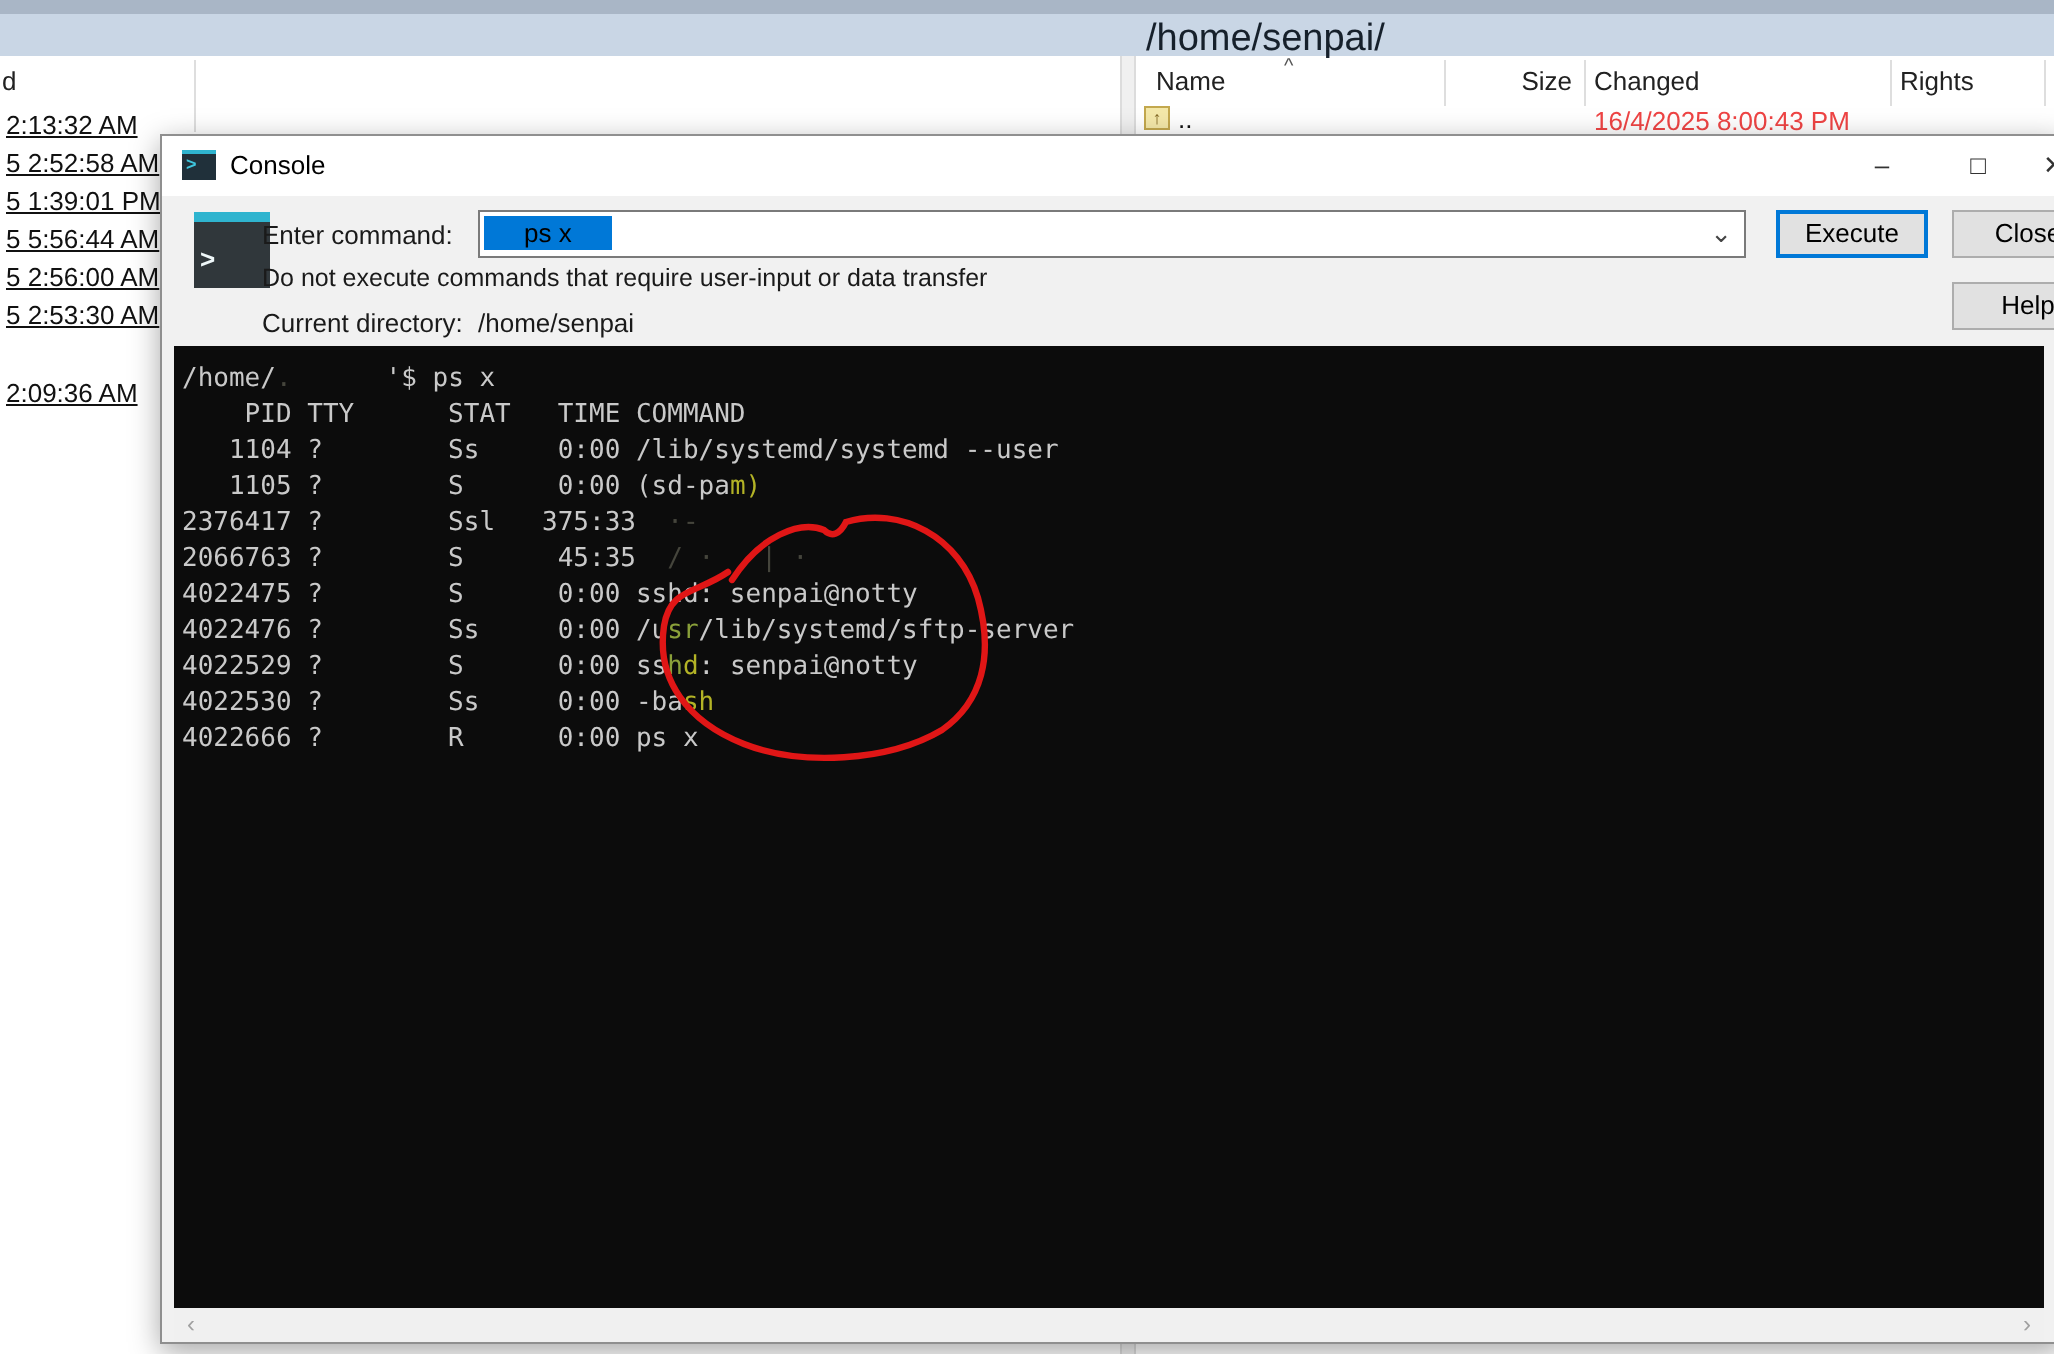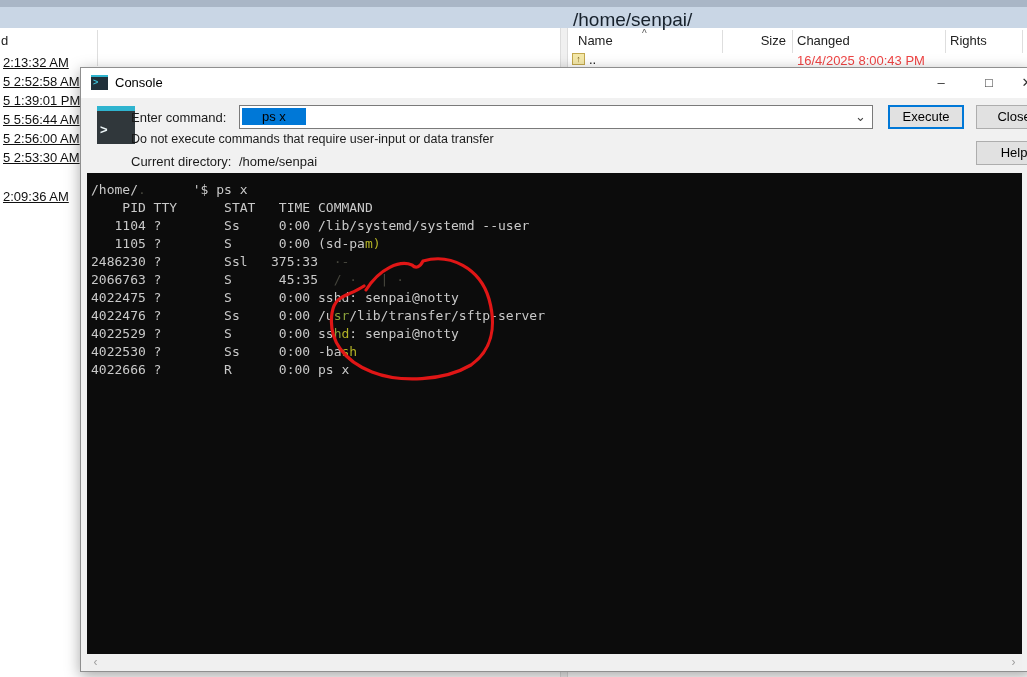--- a/index.html
+++ b/index.html
@@ -125,24 +125,24 @@
     <div class="btn focus" style="left:807px;top:37px;width:76px;">Execute</div>
     <div class="btn" style="left:895px;top:37px;width:76px;">Close</div>
     <div class="btn" style="left:895px;top:73px;width:76px;">Help</div>
 
     <div class="term">
       <div class="term-inner" id="term-lines">
           <pre class="tl"><span class="seg-d">/home/</span><span class="seg-m">.</span><span class="seg-d">      '$ ps x</span></pre>
           <pre class="tl"><span class="seg-d">    PID TTY      STAT   TIME COMMAND</span></pre>
           <pre class="tl"><span class="seg-d">   1104 ?        Ss     0:00 /lib/systemd/systemd --user</span></pre>
           <pre class="tl"><span class="seg-d">   1105 ?        S      0:00 (sd-pa</span><span class="seg-y">m)</span></pre>
-          <pre class="tl"><span class="seg-d">2486230 ?        Ssl   375:33 </span><span class="seg-m"> ·-</span></pre>
+          <pre class="tl"><span class="seg-d">2376417 ?        Ssl   375:33 </span><span class="seg-m"> ·-</span></pre>
           <pre class="tl"><span class="seg-d">2066763 ?        S      45:35 </span><span class="seg-m"> / ·   | ·</span></pre>
           <pre class="tl"><span class="seg-d">4022475 ?        S      0:00 sshd: senpai@notty</span></pre>
-          <pre class="tl"><span class="seg-d">4022476 ?        Ss     0:00 /u</span><span class="seg-g">sr</span><span class="seg-d">/lib/transfer/sftp-server</span></pre>
+          <pre class="tl"><span class="seg-d">4022476 ?        Ss     0:00 /u</span><span class="seg-g">sr</span><span class="seg-d">/lib/systemd/sftp-server</span></pre>
           <pre class="tl"><span class="seg-d">4022529 ?        S      0:00 ss</span><span class="seg-g">h</span><span class="seg-y">d</span><span class="seg-d">: senpai@notty</span></pre>
           <pre class="tl"><span class="seg-d">4022530 ?        Ss     0:00 -ba</span><span class="seg-y">sh</span></pre>
           <pre class="tl"><span class="seg-d">4022666 ?        R      0:00 ps x</span></pre>
         </div>
     </div>
 
     <div class="hscroll">
       <span class="arr" style="left:0;">‹</span>
       <span class="arr" style="right:0;">›</span>
     </div>

